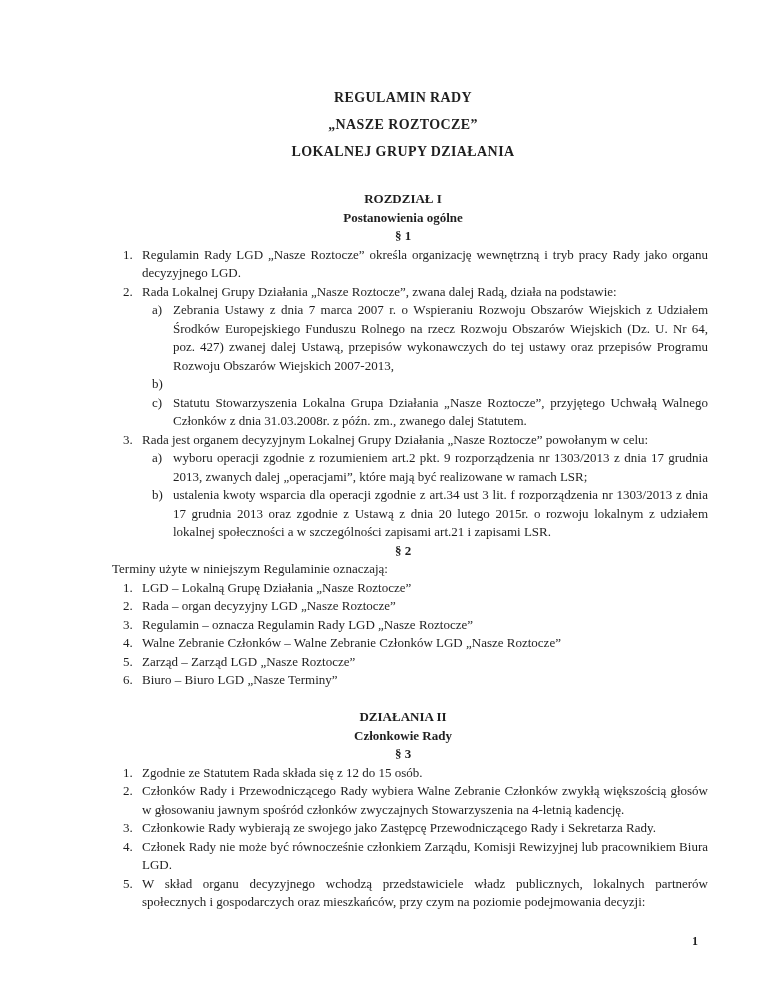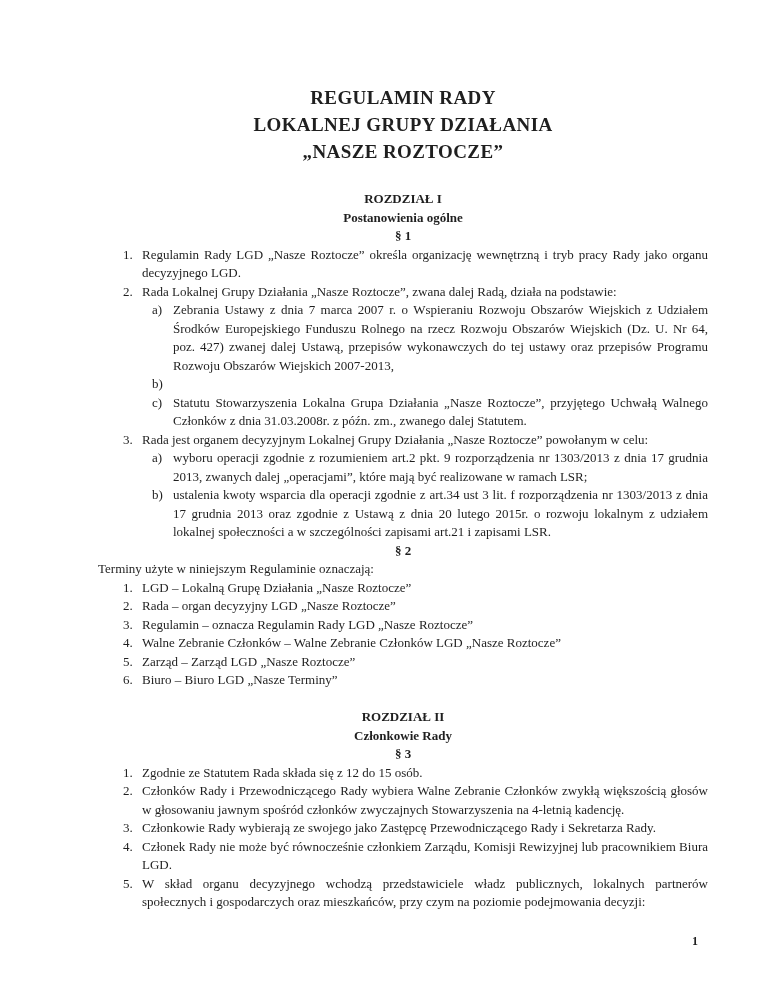--- a/index.html
+++ b/index.html
@@ -16,35 +16,36 @@
   }
   .page {
     position: absolute;
     inset: 0;
     padding: 84px 60px 0 98px;
     background: #ffffff;
   }
   .doc-title {
     text-align: center;
     font-weight: bold;
-    font-size: 19px;
+    font-size: 14px;
     line-height: 27px;
     letter-spacing: 0.4px;
     margin-bottom: 25px;
   }
   .chapter-block { margin-top: 18.5px; }
   .chapter-head, .chapter-sub, .par-head {
     text-align: center;
     font-weight: bold;
     font-size: 13px;
     line-height: 18.5px;
   }
   .plain {
     font-size: 13px;
     line-height: 18.5px;
+    margin-left: 14px;
   }
   .li {
     display: flex;
     font-size: 13px;
     line-height: 18.5px;
   }
   .li .num { flex: 0 0 auto; }
   .li .txt {
     flex: 1 1 auto;
     text-align: justify;
@@ -60,22 +61,22 @@
     line-height: 16px;
   }
 </style>
 </head>
 <body>
 
 <div class="page">
 
   <div class="doc-title">
     <div>REGULAMIN RADY</div>
+    <div>„NASZE ROZTOCZE”</div>
     <div>LOKALNEJ GRUPY DZIAŁANIA</div>
-    <div>„NASZE ROZTOCZE”</div>
   </div>
 
   <div class="chapter-head">ROZDZIAŁ I</div>
   <div class="chapter-sub">Postanowienia ogólne</div>
   <div class="par-head">§ 1</div>
 
   <div class="li l1">
     <span class="num">1.</span>
     <span class="txt">Regulamin Rady LGD „Nasze Roztocze” określa organizację wewnętrzną i tryb pracy Rady jako organu decyzyjnego LGD.</span>
   </div>
@@ -136,21 +137,21 @@
   <div class="li l1">
     <span class="num">5.</span>
     <span class="txt">Zarząd – Zarząd LGD „Nasze Roztocze”</span>
   </div>
   <div class="li l1">
     <span class="num">6.</span>
     <span class="txt">Biuro – Biuro LGD „Nasze Terminy”</span>
   </div>
 
   <div class="chapter-block">
-    <div class="chapter-head">ROZDZIAŁ II</div>
+    <div class="chapter-head">DZIAŁANIA II</div>
     <div class="chapter-sub">Członkowie Rady</div>
     <div class="par-head">§ 3</div>
   </div>
 
   <div class="li l1">
     <span class="num">1.</span>
     <span class="txt">Zgodnie ze Statutem Rada składa się z 12 do 15 osób.</span>
   </div>
   <div class="li l1">
     <span class="num">2.</span>

